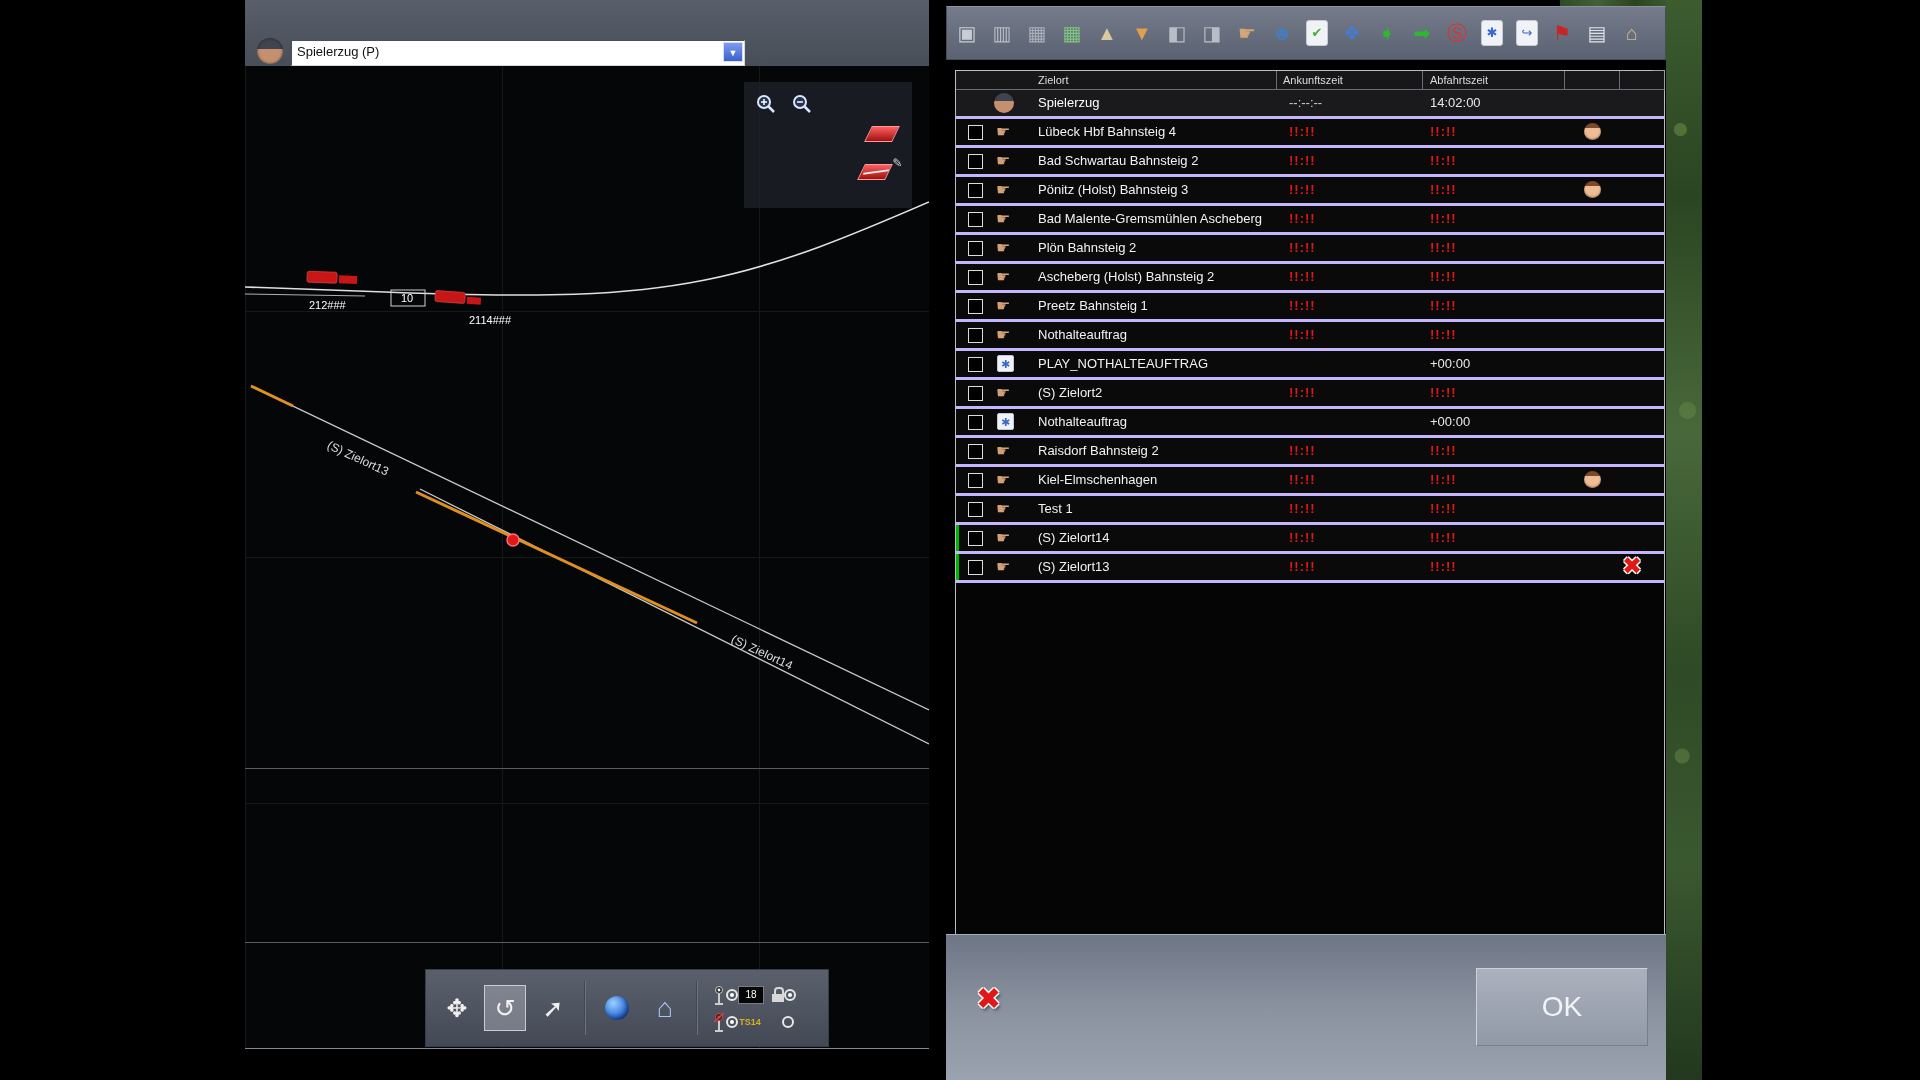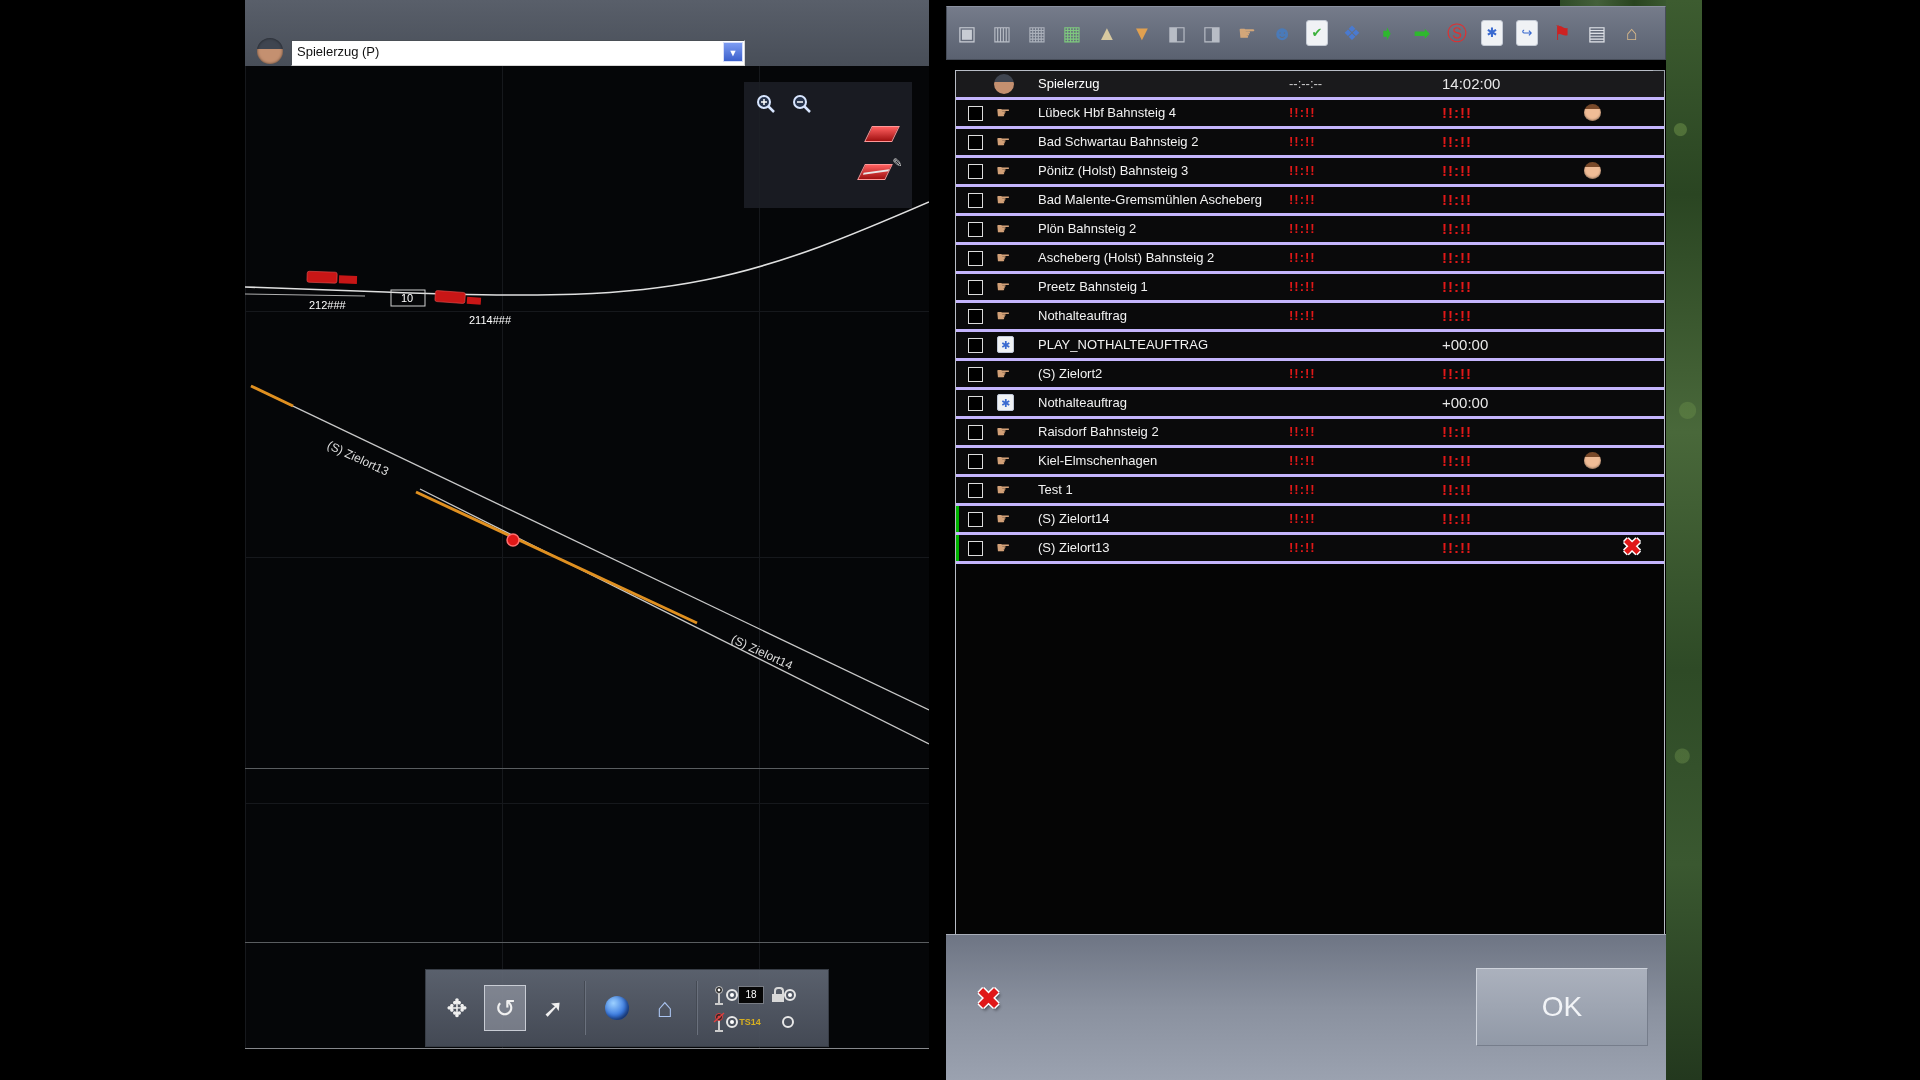--- a/index.html
+++ b/index.html
@@ -92,21 +92,21 @@
   .trow,#train-row{position:relative;height:26px;border-bottom:3px solid #c4b5fd;background:#0a0a0b;}
   #train-row{background:#1a1a1c;}
   .trow span,#train-row span{position:absolute;}
   .cb{left:12px;top:6px;width:13px;height:13px;border:1px solid #dcdcdc;background:#000;}
   .ricon.hand{left:40px;top:2px;color:#d2a077;font-size:16px;line-height:22px;}
   .ricon.docgear{left:41px;top:4px;width:17px;height:17px;background:#f0f2f4;border:1px solid #c0c8d8;
     border-radius:2px;color:#3a6ad0;font-size:11px;text-align:center;line-height:17px;box-sizing:border-box;}
   .rlabel{left:82px;top:0;line-height:26px;color:#f2f2f2;font-size:13px;
     max-width:236px;white-space:nowrap;overflow:hidden;}
   .rarr{left:333px;top:0;line-height:26px;font-size:13px;color:#e8e8e8;}
-  .rdep{left:486px;top:0;line-height:26px;font-size:15px;color:#e8e8e8;}
+  .rdep{left:474px;top:0;line-height:26px;font-size:13px;color:#e8e8e8;}
   .invalid{color:#e01818 !important;font-weight:bold;letter-spacing:1px;}
   .rface{left:628px;top:4px;width:17px;height:17px;border-radius:50%;
     background:linear-gradient(#7a4a2a 0 28%, #f0bc96 28%);box-shadow:inset 0 -1px 2px rgba(0,0,0,.4);}
   .rx{left:666px;top:-2px;font-size:24px;line-height:28px;color:#e01818;z-index:3;
     text-shadow:-1px -1px 0 #fff,1px -1px 0 #fff,-1px 1px 0 #fff,1px 1px 0 #fff;}
   .trow.green{box-shadow:inset 3px 0 0 #00b400;}
   #conductor-row-icon{left:38px;top:3px;width:20px;height:20px;border-radius:50%;
     background:linear-gradient(#3f4550 0 42%, #c49070 42%);}
   #train-row .rlabel{color:#fff;}
   #train-row .rarr{color:#cfcfcf;}
@@ -287,20 +287,29 @@
       <button class="tbtn">
     <span class="tglyph" style="color: rgb(221, 224, 230);">▤</span>
   </button>
       <button class="tbtn">
     <span class="tglyph" style="color: rgb(216, 184, 138);">⌂</span>
   </button>
     </div>
 
   <div class="abs" id="tt-table">
     <div class="abs" id="scrollbox"></div>
+    <div id="theader">
+      <span id="hz">Zielort</span>
+      <span id="ha">Ankunftszeit</span>
+      <span id="hd">Abfahrtszeit</span>
+      <span class="hdiv" style="left:320px"></span>
+      <span class="hdiv" style="left:466px"></span>
+      <span class="hdiv" style="left:608px"></span>
+      <span class="hdiv" style="left:663px"></span>
+    </div>
 
     <div id="train-row">
       <span class="abs" id="conductor-row-icon"></span>
       <span class="rlabel">Spielerzug</span>
       <span class="rarr">--:--:--</span>
       <span class="rdep">14:02:00</span>
     </div>
 
     <div id="tt-rows">
         <div class="trow">

